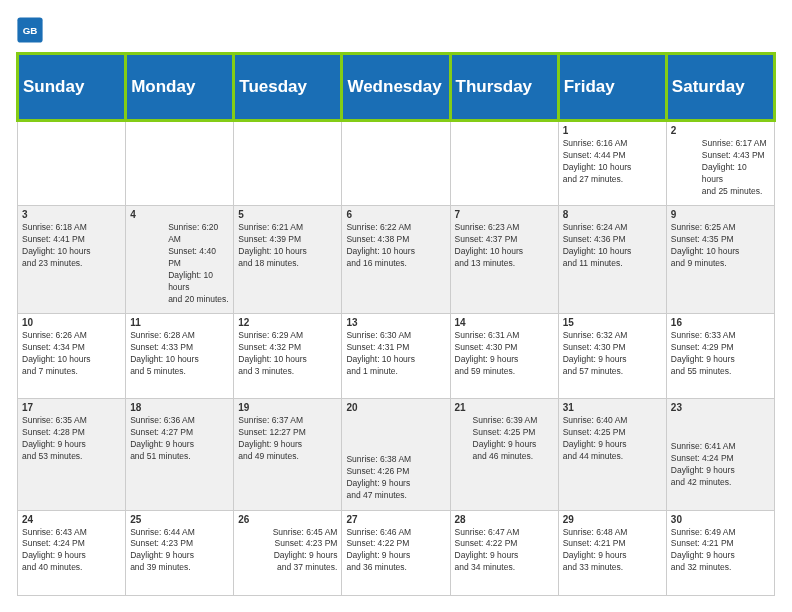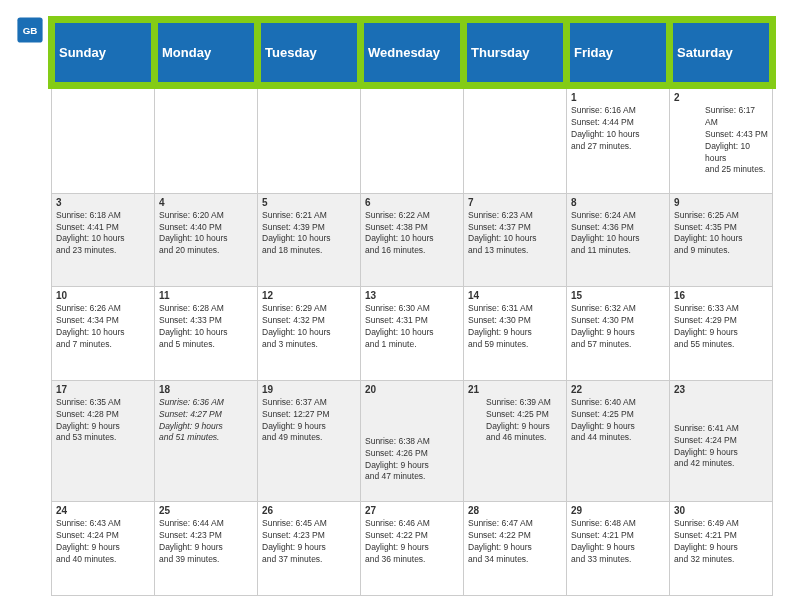--- a/index.html
+++ b/index.html
@@ -8,21 +8,21 @@
       background: #fff;
       width: 792px;
       height: 612px;
       overflow: hidden;
     }
     .page {
       width: 792px;
       height: 612px;
       padding: 16px;
       display: flex;
-      flex-direction: row;
+      flex-direction: column;
     }
     .header {
       display: flex;
       justify-content: space-between;
       align-items: flex-start;
       margin-bottom: 8px;
     }
     .logo {
       display: flex;
       align-items: center;
@@ -54,24 +54,24 @@
     .calendar {
       flex: 1;
       border: 1px solid #ccc;
       border-collapse: collapse;
       width: 100%;
       table-layout: fixed;
     }
     .calendar th {
       background: #1a6eb5;
       color: #fff;
-      font-size: 13px;
+      font-size: 17px;
       padding: 22px 4px;
       text-align: left;
-      border: 7px solid #84cc16;
+      border: 3px solid #84cc16;
     }
     .calendar td {
       border: 1px solid #ccc;
       vertical-align: top;
       padding: 3px 4px;
       font-size: 9px;
       color: #333;
       height: 82px;
       background: #fff;
     }
@@ -160,21 +160,21 @@
         <tr>
           <td>
             <div class="day-num">3</div>
             <div class="day-info" style="white-space: pre-line;">Sunrise: 6:18 AM
 Sunset: 4:41 PM
 Daylight: 10 hours
 and 23 minutes.</div>
           </td>
           <td>
             <div class="day-num">4</div>
-            <div class="day-info" style="white-space: pre-line;">Sunrise: 6:20 AM
+            <div class="day-info" style="white-space: pre-line; margin-left: 38px;">Sunrise: 6:20 AM
 Sunset: 4:40 PM
 Daylight: 10 hours
 and 20 minutes.</div>
           </td>
           <td>
             <div class="day-num">5</div>
             <div class="day-info" style="white-space: pre-line;">Sunrise: 6:21 AM
 Sunset: 4:39 PM
 Daylight: 10 hours
 and 18 minutes.</div>
@@ -262,21 +262,21 @@
         <tr>
           <td>
             <div class="day-num">17</div>
             <div class="day-info" style="white-space: pre-line;">Sunrise: 6:35 AM
 Sunset: 4:28 PM
 Daylight: 9 hours
 and 53 minutes.</div>
           </td>
           <td>
             <div class="day-num">18</div>
-            <div class="day-info" style="white-space: pre-line; font-style: italic;">Sunrise: 6:36 AM
+            <div class="day-info" style="white-space: pre-line;">Sunrise: 6:36 AM
 Sunset: 4:27 PM
 Daylight: 9 hours
 and 51 minutes.</div>
           </td>
           <td>
             <div class="day-num">19</div>
             <div class="day-info" style="white-space: pre-line;">Sunrise: 6:37 AM
 Sunset: 12:27 PM
 Daylight: 9 hours
 and 49 minutes.</div>
@@ -289,21 +289,21 @@
 and 47 minutes.</div>
           </td>
           <td>
             <div class="day-num">21</div>
             <div class="day-info" style="white-space: pre-line; margin-left: 18px;">Sunrise: 6:39 AM
 Sunset: 4:25 PM
 Daylight: 9 hours
 and 46 minutes.</div>
           </td>
           <td>
-            <div class="day-num">22</div>
+            <div class="day-num">31</div>
             <div class="day-info" style="white-space: pre-line;">Sunrise: 6:40 AM
 Sunset: 4:25 PM
 Daylight: 9 hours
 and 44 minutes.</div>
           </td>
           <td>
             <div class="day-num">23</div>
             <div class="day-info" style="white-space: pre-line; margin-top: 28px;">Sunrise: 6:41 AM
 Sunset: 4:24 PM
 Daylight: 9 hours
@@ -320,21 +320,21 @@
           </td>
           <td>
             <div class="day-num">25</div>
             <div class="day-info" style="white-space: pre-line;">Sunrise: 6:44 AM
 Sunset: 4:23 PM
 Daylight: 9 hours
 and 39 minutes.</div>
           </td>
           <td>
             <div class="day-num">26</div>
-            <div class="day-info" style="white-space: pre-line;">Sunrise: 6:45 AM
+            <div class="day-info" style="white-space: pre-line; text-align: right;">Sunrise: 6:45 AM
 Sunset: 4:23 PM
 Daylight: 9 hours
 and 37 minutes.</div>
           </td>
           <td>
             <div class="day-num">27</div>
             <div class="day-info" style="white-space: pre-line;">Sunrise: 6:46 AM
 Sunset: 4:22 PM
 Daylight: 9 hours
 and 36 minutes.</div>

